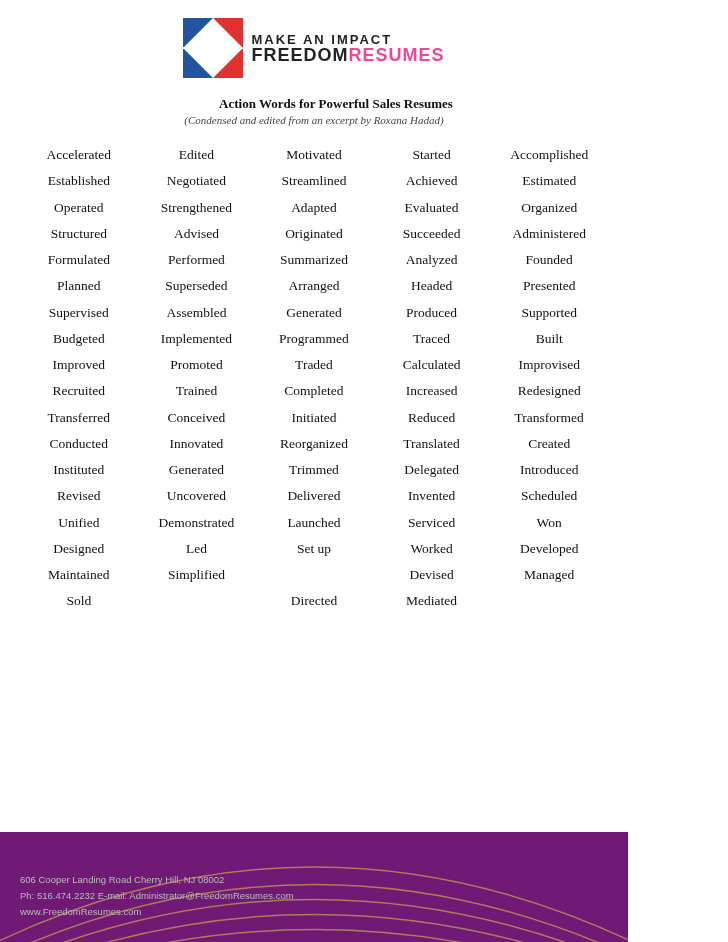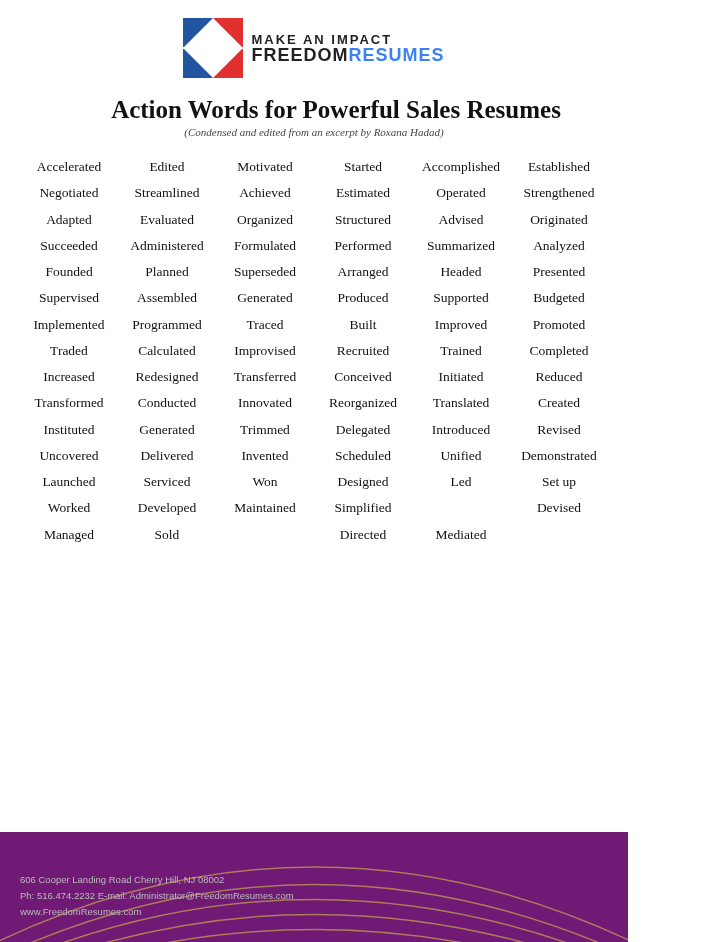--- a/index.html
+++ b/index.html
@@ -107,31 +107,31 @@
       font-family: Arial, sans-serif;
       letter-spacing: 1px;
       color: #1a1a1a;
     }
 
     .logo-line2 .freedom {
       color: #222;
     }
 
     .logo-line2 .resumes {
-      color: #3b82f6;
+      color: #ec4899;
     }
 
     
     .title-area {
       text-align: center;
       padding: 8px 0 4px 0;
     }
 
     .main-title {
-      font-size: 25px;
+      font-size: 13px;
       font-weight: bold;
       color: #111;
       font-family: Georgia, serif;
       margin-left: 44px;
     }
 
     .subtitle {
       font-size: 11px;
       color: #444;
       font-style: italic;
@@ -140,21 +140,21 @@
     }
 
     
     .words-section {
       padding: 12px 20px 20px 20px;
       flex: 1;
     }
 
     .words-grid {
       display: grid;
-      grid-template-columns: 1fr 1fr 1fr 1fr 1fr 1fr;
+      grid-template-columns: 1fr 1fr 1fr 1fr 1fr;
       gap: 0;
       width: 100%;
     }
 
     .word-item {
       text-align: center;
       font-size: 13.5px;
       color: #111;
       padding: 3px 2px;
       font-family: Georgia, serif;

